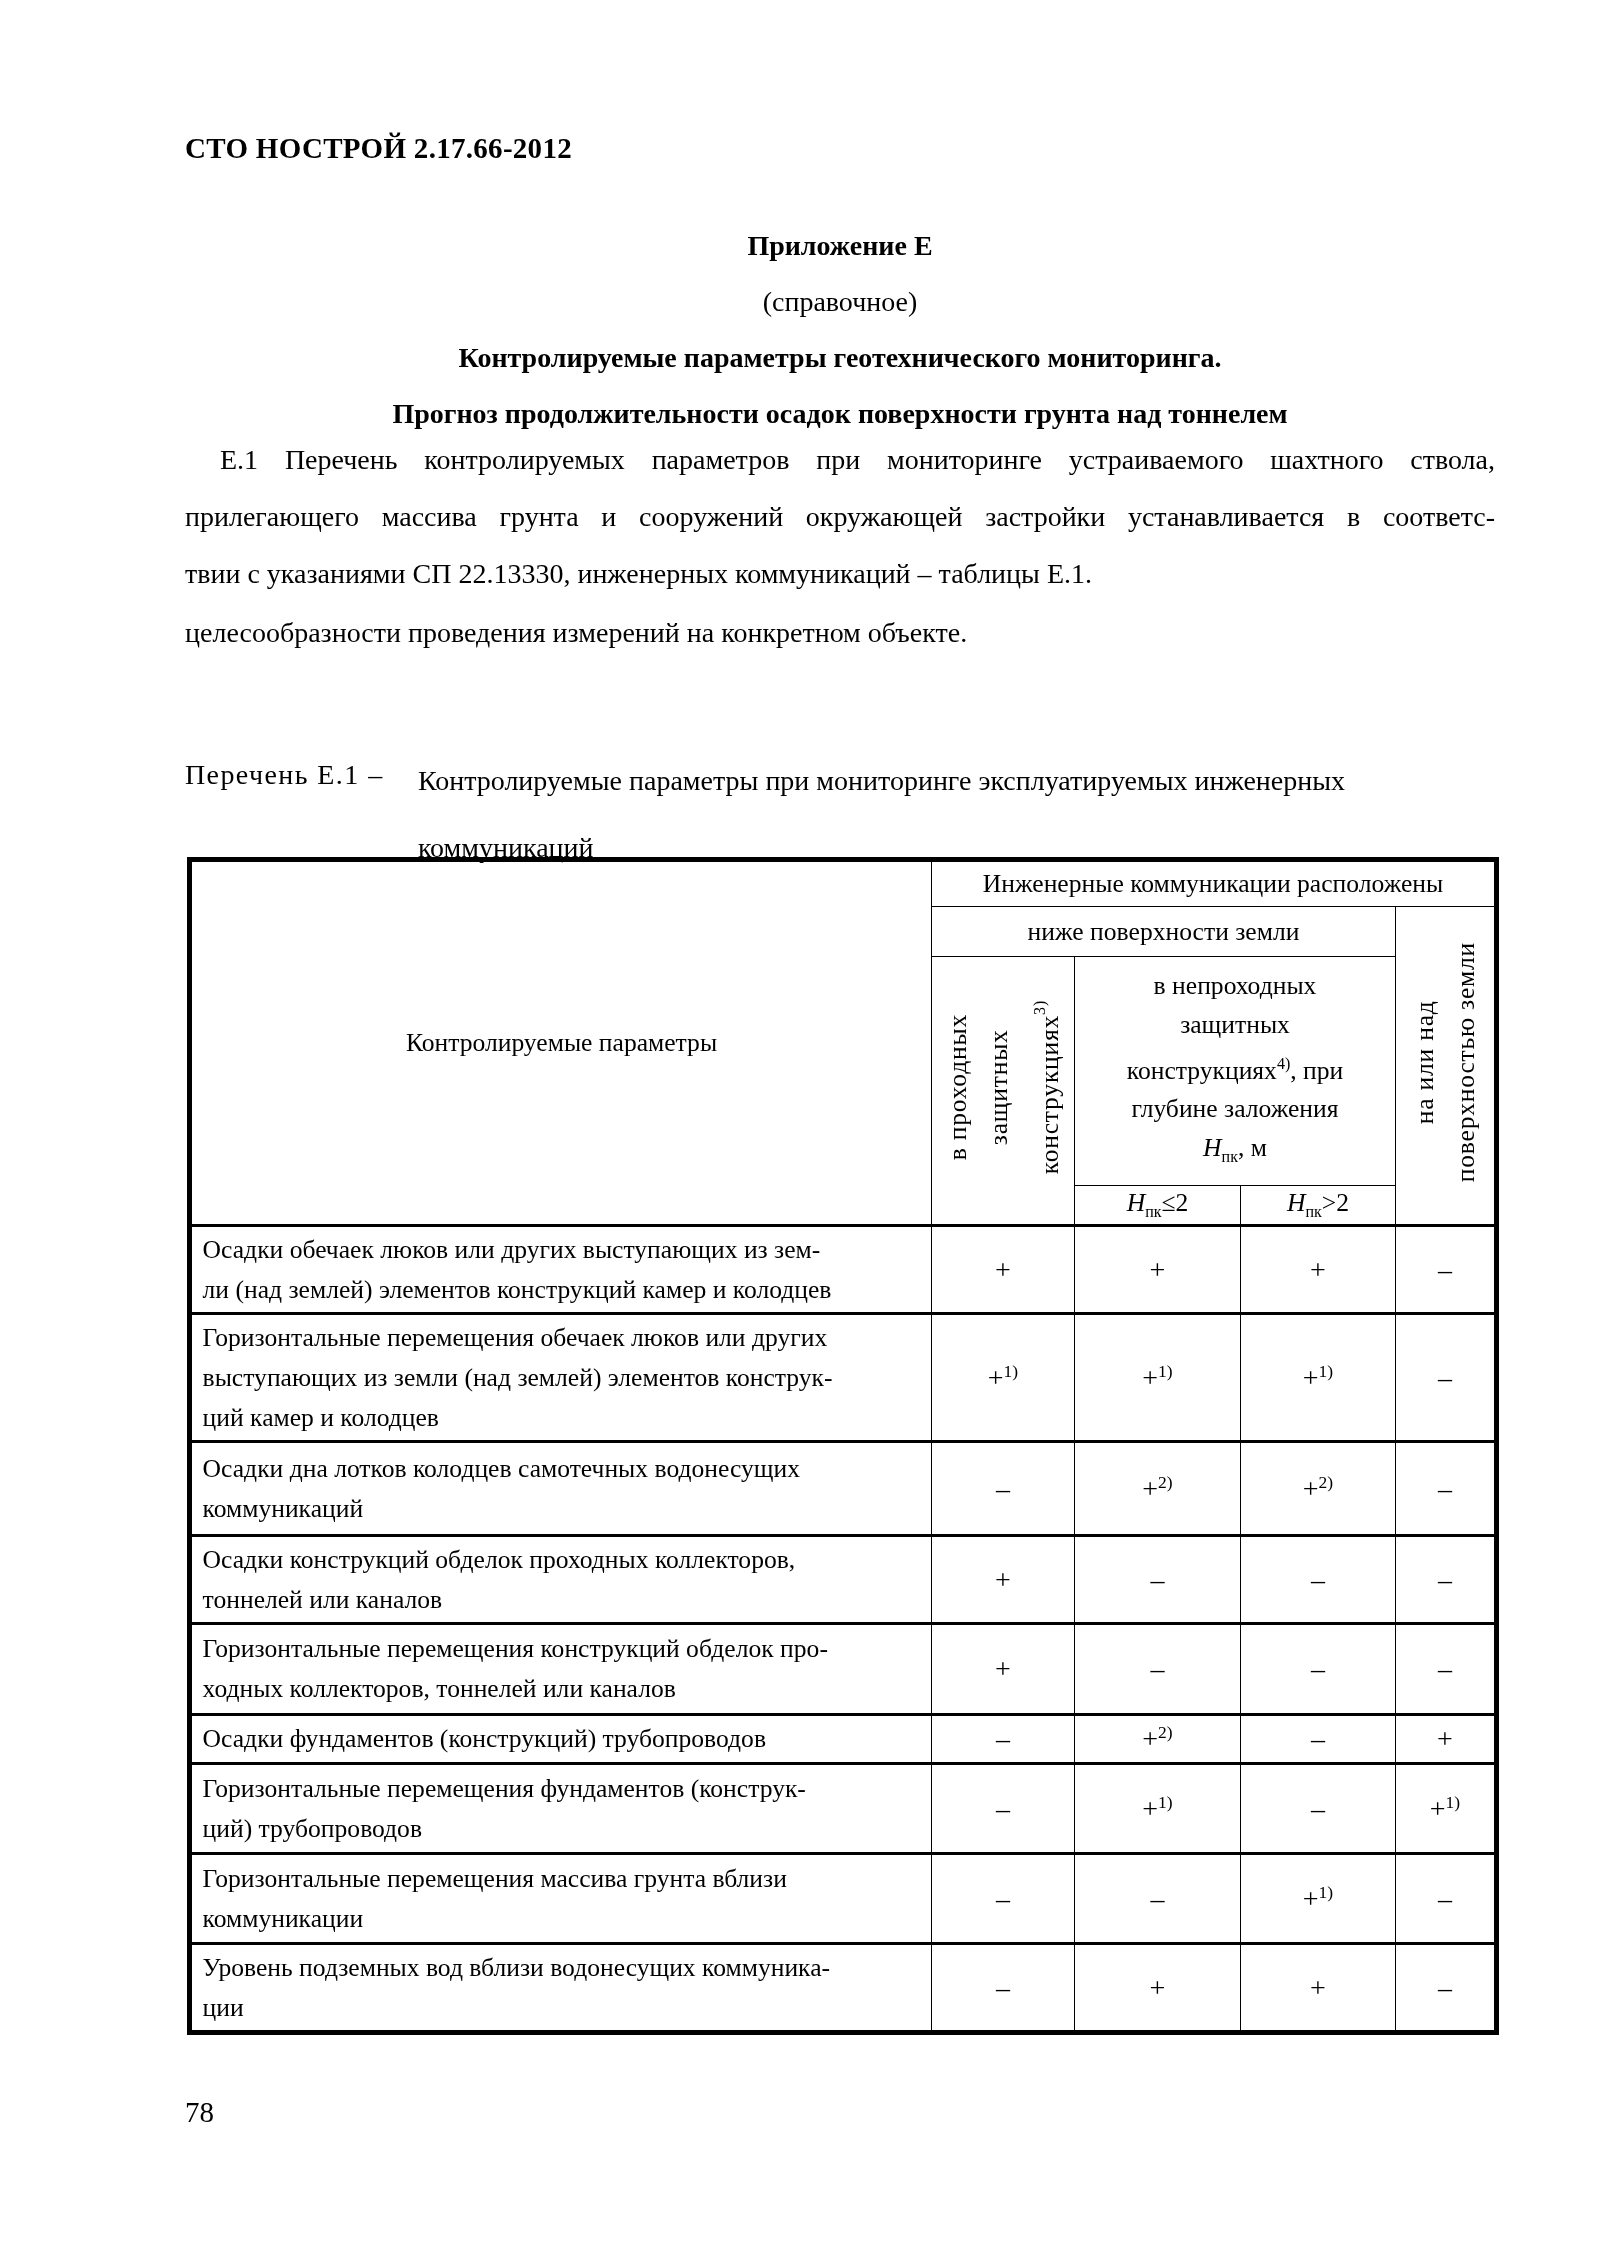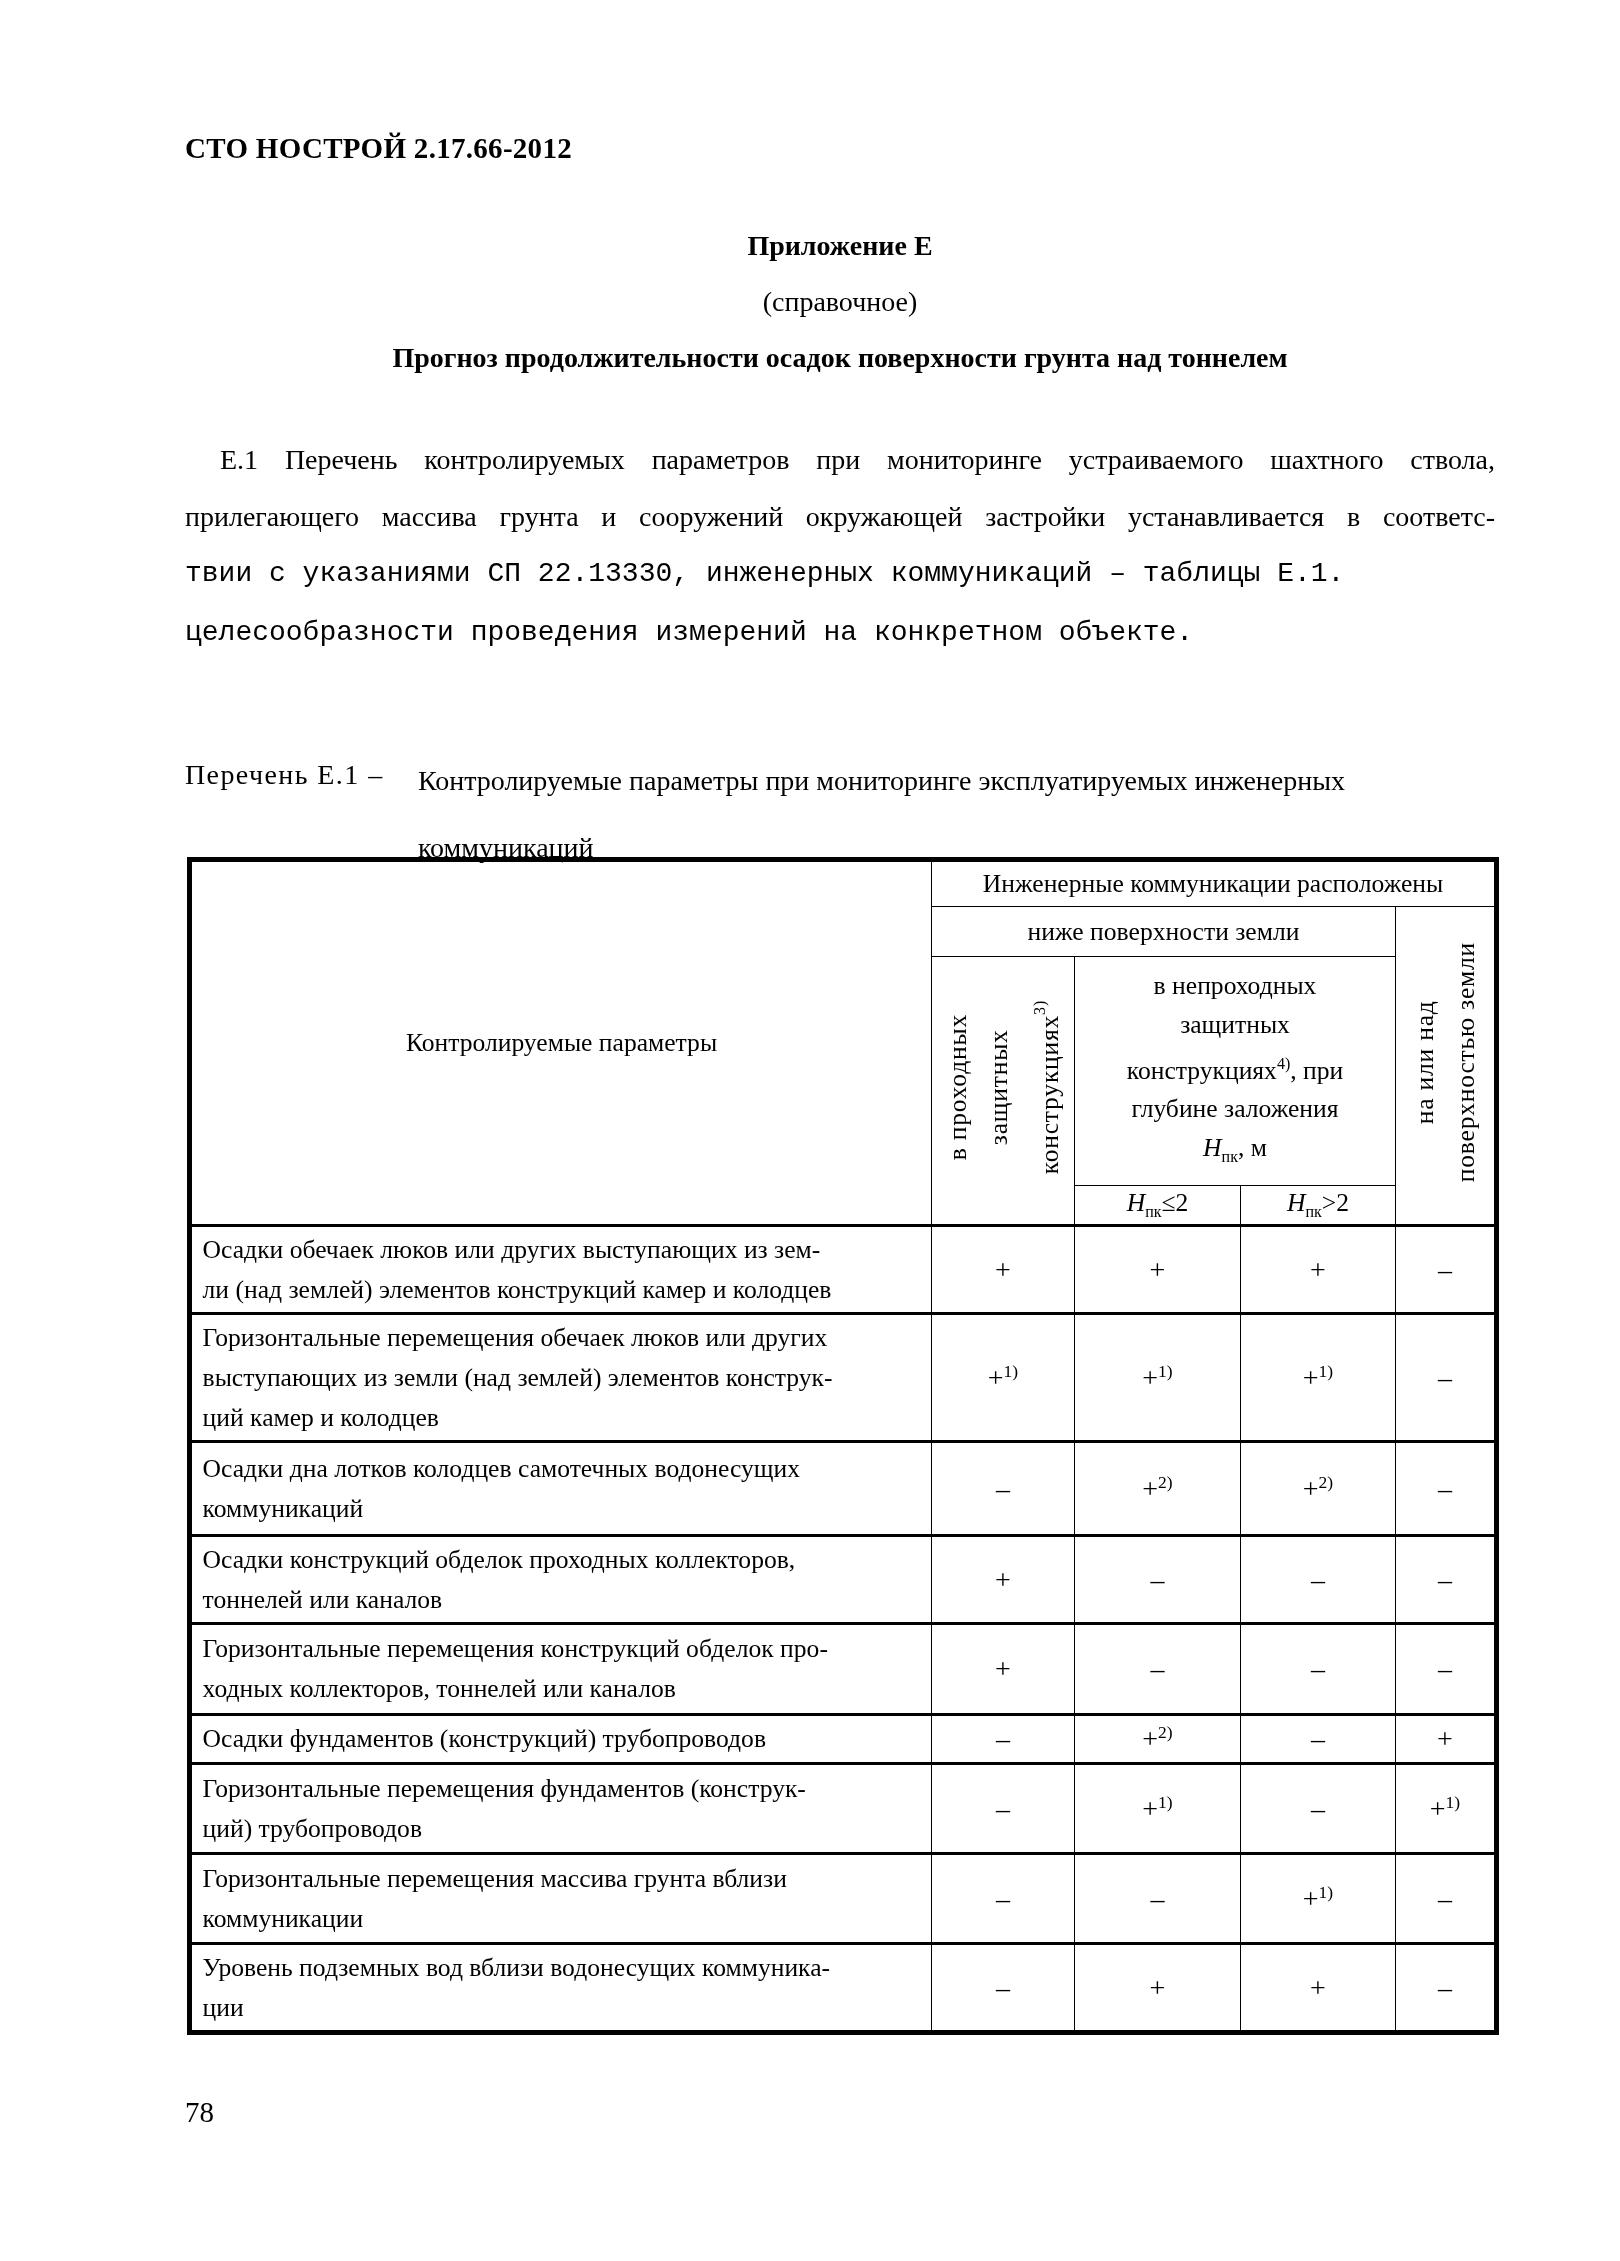--- a/index.html
+++ b/index.html
@@ -23,21 +23,21 @@
     text-align: center; font-size: 28px;
   }
   .titles .tline { height: 56px; line-height: 56px; }
   .titles .bold { font-weight: bold; }
 
   .para { position: absolute; left: 185px; width: 1310px; font-size: 28px; }
   .para-e1 { top: 424px; }
   .para-e2 { top: 597px; }
   .pline { height: 57px; line-height: 57px; text-align: justify; text-align-last: justify; }
   .pline.first { text-indent: 35px; }
-  .pline.last { text-align-last: left; font-family: Liberation Mono, monospace; }
+  .pline.last { text-align-last: left; }
 
   .caption {
     position: absolute; left: 185px; top: 740px; width: 1310px;
     font-size: 28px; display: flex; align-items: flex-start;
   }
   .caption .cap-label { white-space: nowrap; letter-spacing: 0.05em; line-height: 55px; }
   .caption .cap-dash { padding: 0 8.7px; line-height: 55px; }
   .caption .cap-text { white-space: pre-line; line-height: 67px; margin-left: 27px; }
 
   table.main {
@@ -93,20 +93,21 @@
 </head>
 <body>
 
 <div class="page">
 
   <div class="doc-code">СТО НОСТРОЙ 2.17.66-2012</div>
 
   <div class="titles">
     <div class="tline bold">Приложение Е</div>
     <div class="tline">(справочное)</div>
+    <div class="tline bold">Контролируемые параметры геотехнического мониторинга.</div>
     <div class="tline bold">Прогноз продолжительности осадок поверхности грунта над тоннелем</div>
   </div>
 
   <div class="para para-e1">
     <div class="pline first">Е.1 Перечень контролируемых параметров при мониторинге устраиваемого шахтного ствола,</div>
     <div class="pline">прилегающего массива грунта и сооружений окружающей застройки устанавливается в соответс-</div>
     <div class="pline last">твии с указаниями СП 22.13330, инженерных коммуникаций – таблицы Е.1.</div>
   </div>
 
   <div class="para para-e2">

